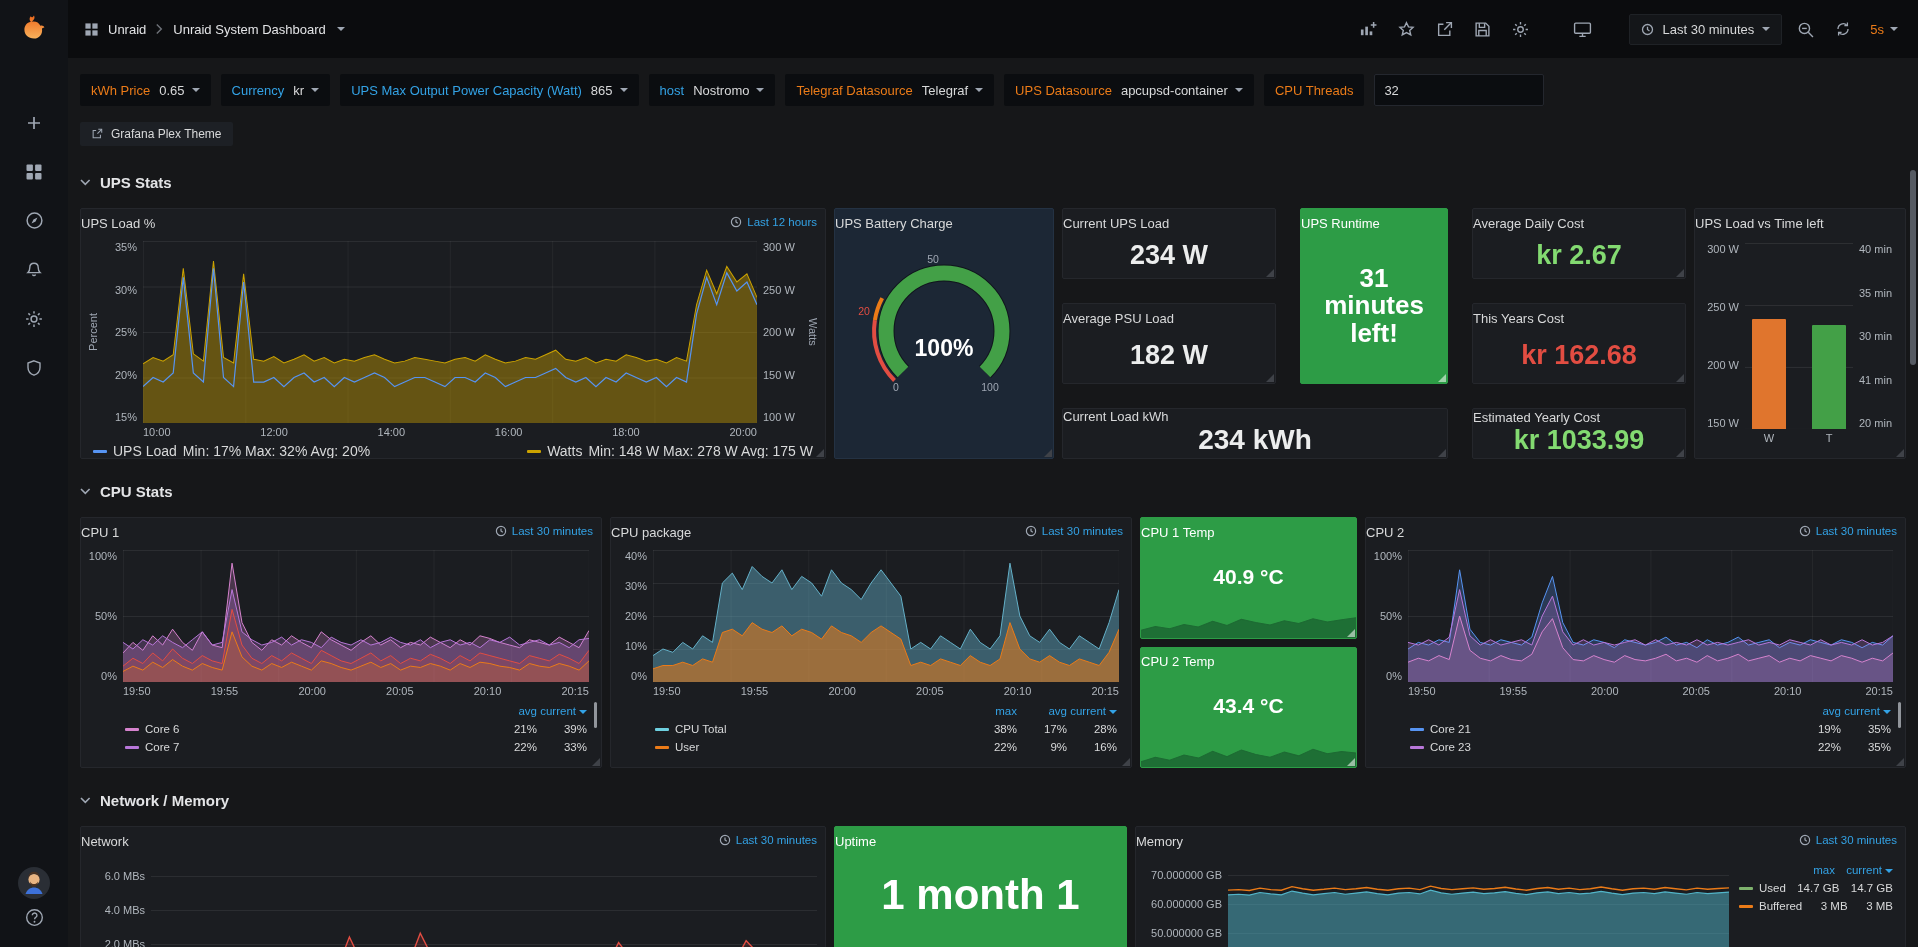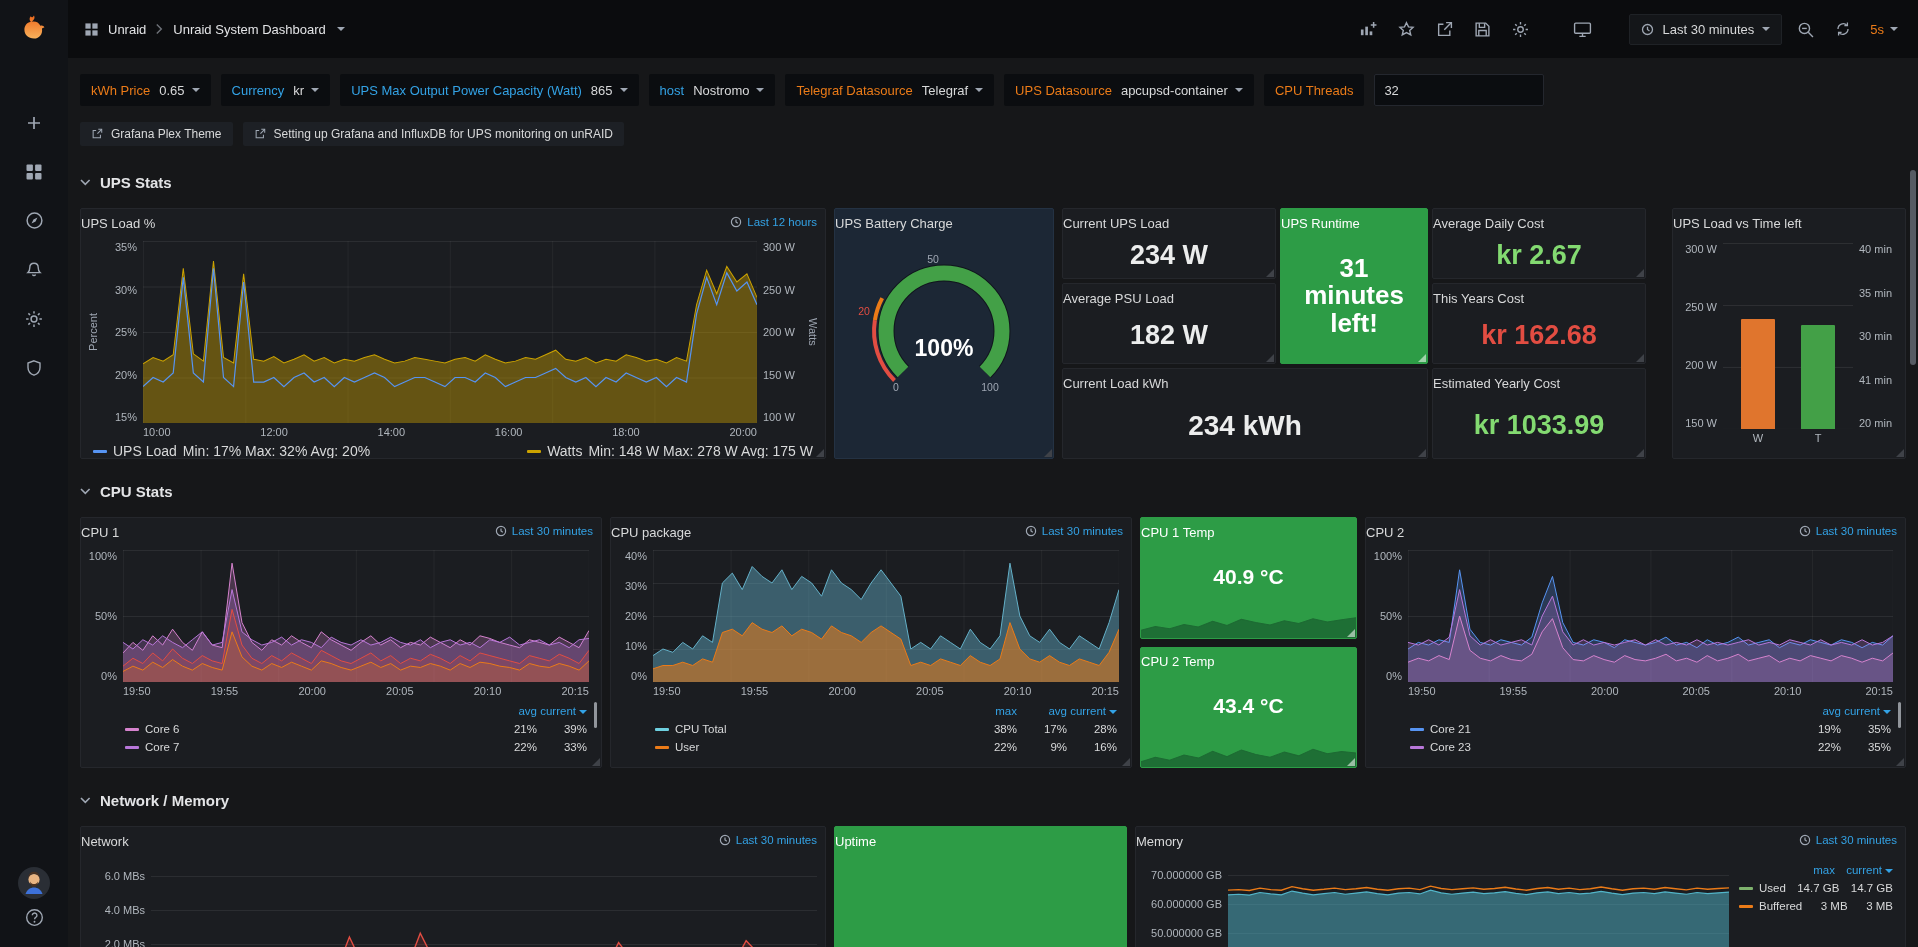--- a/index.html
+++ b/index.html
@@ -96,21 +96,21 @@
   .legend-side .lg-col{width:58px}
   .lg-scrollbar{position:absolute;right:4px;top:4px;width:3px;height:26px;background:#b9bdc4;
     border-radius:2px;opacity:.75;cursor:pointer}
 
   
   .panel-battery{background:#1c2735;border-color:#243243}
   .gauge-wrap{position:relative;height:205px;display:flex;align-items:flex-start;justify-content:center;padding-top:12px}
   .gauge-value{position:absolute;left:0;right:0;top:98px;text-align:center;font-size:23px;font-weight:700;color:#fff}
 
   
-  .stats-grid{display:grid;grid-template-columns:214px 148px 214px;grid-template-rows:71px 81px auto;gap:4px}
+  .stats-grid{display:grid;grid-template-columns:214px 148px 214px;grid-template-rows:71px 81px auto;gap:24px}
   .stat{display:flex;flex-direction:column}
   .stat-value{flex:1;display:flex;align-items:center;justify-content:center;font-size:27px;
     font-weight:700;color:#eceded;padding-bottom:4px;text-align:center;line-height:1.05}
   .green-bg{background:#2d9c46;border-color:#2d9c46}
   .green-bg .panel-header{color:#fff}
   .green-bg .stat-value{color:#fff}
   .green-bg::after{border-bottom-color:rgba(255,255,255,.55)}
   .s-runtime .stat-value{font-size:26px;padding:0 10px 8px}
   .s-kwh .stat-value{font-size:28px}
   .temps-col{display:flex;flex-direction:column;gap:8px}
@@ -391,30 +391,20 @@
       <div class="link-chip">
         <span class="icon">
           <svg width="12" height="12" viewBox="0 0 14 14" fill="none" stroke="currentColor" stroke-width="1.2">
               <path d="M6 3H2.5v8.5H11V8"></path>
               <path d="M8.5 1.5h4v4"></path>
               <path d="M12.5 1.5L7.5 6.5"></path>
             </svg>
         </span>
         <span>Grafana Plex Theme</span>
       </div>
-      <div class="link-chip">
-        <span class="icon">
-          <svg width="12" height="12" viewBox="0 0 14 14" fill="none" stroke="currentColor" stroke-width="1.2">
-              <path d="M6 3H2.5v8.5H11V8"></path>
-              <path d="M8.5 1.5h4v4"></path>
-              <path d="M12.5 1.5L7.5 6.5"></path>
-            </svg>
-        </span>
-        <span>Setting up Grafana and InfluxDB for UPS monitoring on unRAID</span>
-      </div>
     </div>
 
     <div class="section-h">
       <span class="icon">
         <svg width="11" height="9" viewBox="0 0 11 9" fill="none" stroke="currentColor" stroke-width="1.6">
             <path d="M1 2l4.3 4.3L9.6 2"></path>
           </svg>
       </span>
       <span class="stitle">UPS Stats</span>
     </div>
@@ -840,20 +830,21 @@
                 <polyline points="0.00,94.29 2.13,91.43 4.26,92.86 6.38,88.57 8.51,91.43 10.64,85.71 12.77,88.57 14.89,91.43 17.02,82.86 19.15,87.14 21.28,90.00 23.40,78.57 25.53,85.71 27.66,88.57 29.79,60.00 31.91,82.86 34.04,87.14 36.17,80.00 38.30,85.71 40.43,57.14 42.55,78.57 44.68,85.71 46.81,88.57 48.94,82.86 51.06,68.57 53.19,80.00 55.32,85.71 57.45,77.14 59.57,82.86 61.70,87.14 63.83,74.29 65.96,81.43 68.09,85.71 70.21,64.29 72.34,78.57 74.47,84.29 76.60,87.14 78.72,80.00 80.85,84.29 82.98,71.43 85.11,78.57 87.23,82.86 89.36,62.86 91.49,74.29 93.62,81.43 95.74,85.71 97.87,78.57 100.00,82.86" fill="none" stroke="#e24d42" stroke-width="1.4" vector-effect="non-scaling-stroke"></polyline>
               </svg>
             </div>
         </div>
       </section>
 
       <section class="panel green-bg w-uptime">
         <div class="panel-header">
           <span>Uptime</span>
         </div>
+        <div class="uptime-value">1 month 1</div>
       </section>
 
       <section class="panel w-memory">
         <div class="panel-header">
           <span>Memory</span>
           <span class="time-badge">
             <span class="icon">
                 <svg width="12" height="12" viewBox="0 0 12 12" fill="none" stroke="currentColor" stroke-width="1.2">
                   <circle cx="6" cy="6" r="4.6"></circle>
                   <path d="M6 3.4V6l1.8 1.3"></path>

